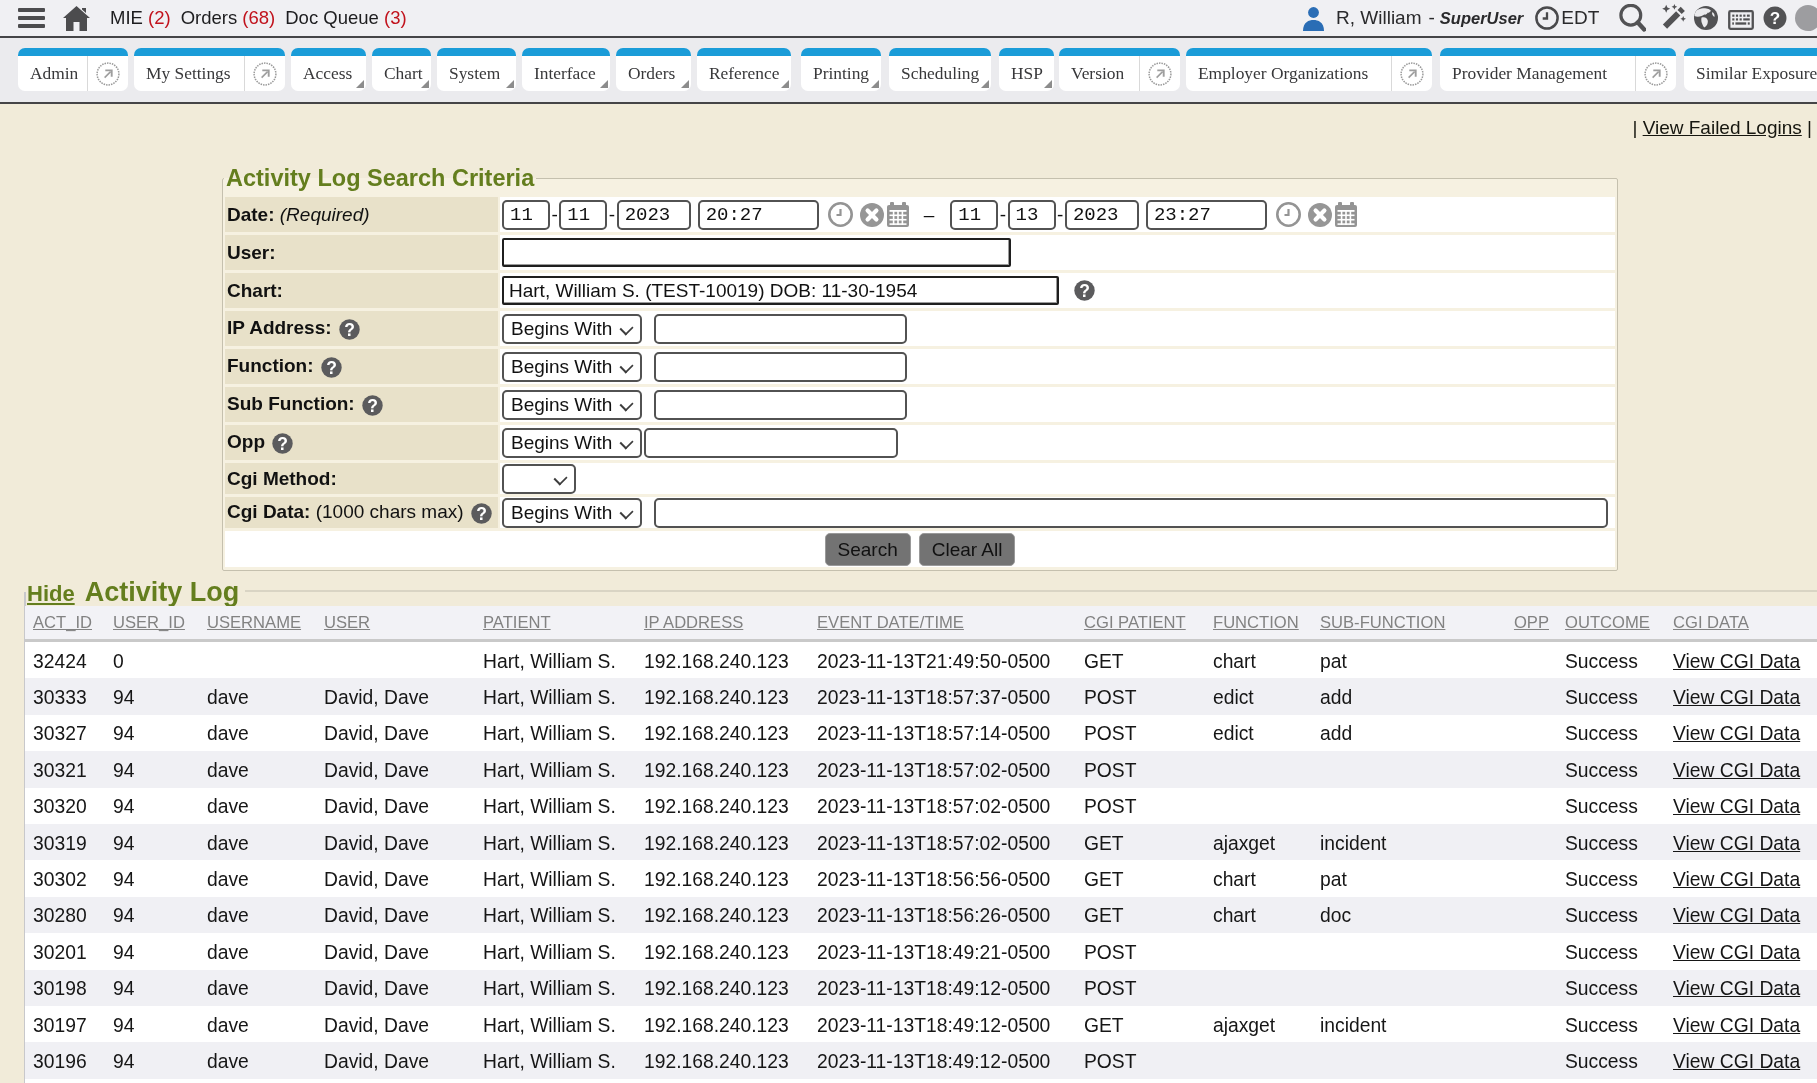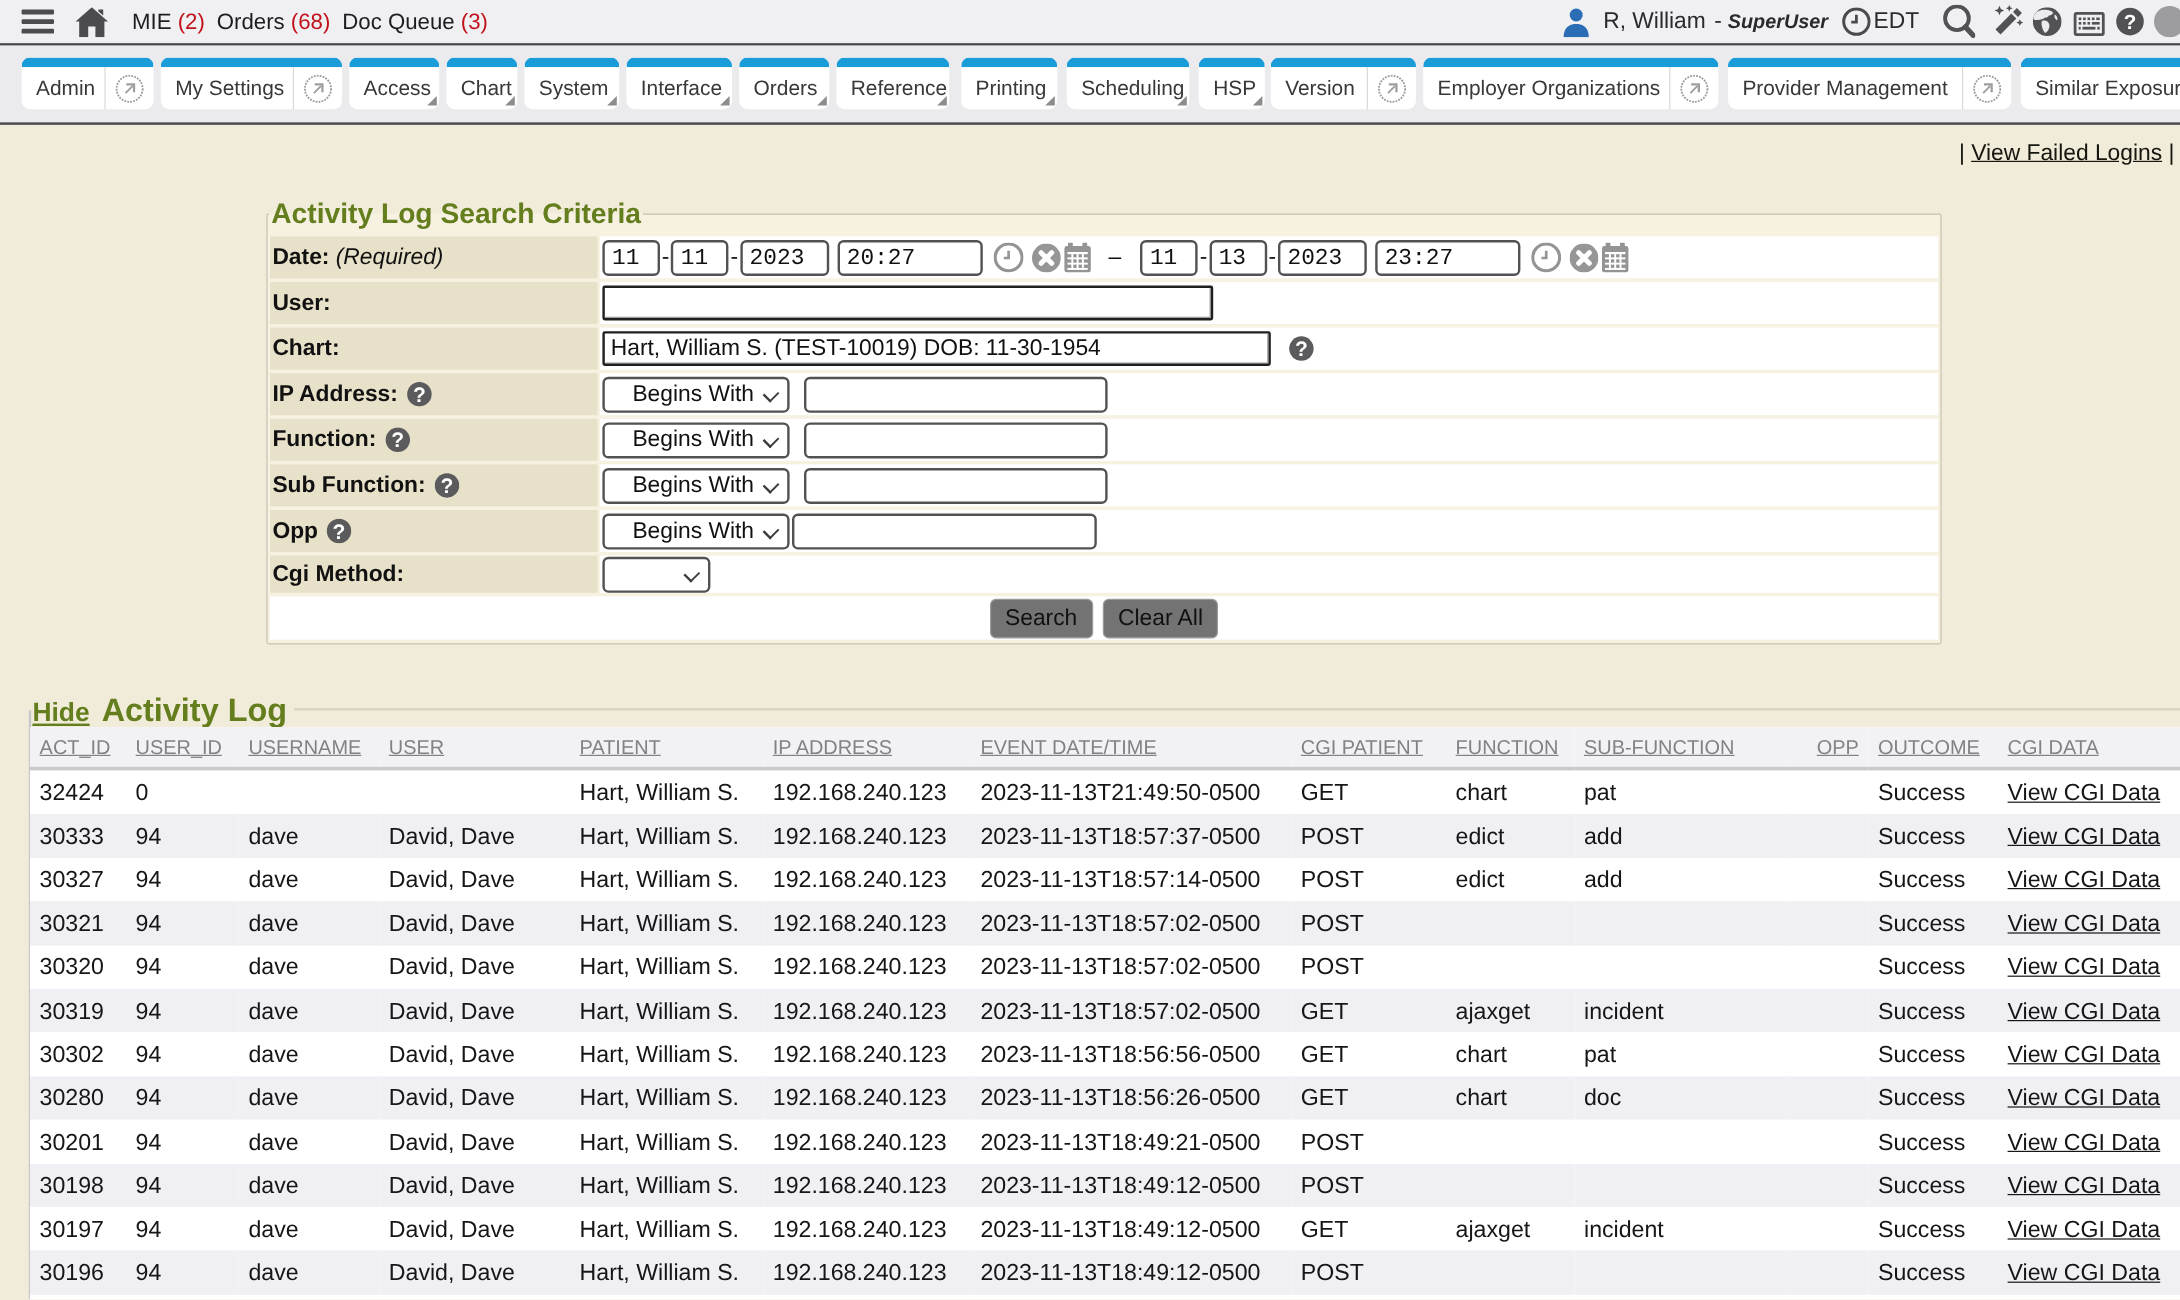--- a/index.html
+++ b/index.html
@@ -32,21 +32,21 @@
 #tabbar {
   position:absolute; left:0; top:38px; width:1840px; height:64px;
   background:#ebebee; border-bottom:2px solid #454547;
 }
 #tabs { position:absolute; left:0; top:10px; }
 .tab {
   position:absolute; top:0; height:35px; background:#fff; border-radius:7px;
   border-top:8px solid #1a9cd8; display:flex; align-items:center;
   font-size:17.4px; color:#38383a; white-space:nowrap;
 }
-.tab .lbl { padding-left:12px; }
+.tab .lbl { padding-left:12px;font-family:Liberation Serif, serif; }
 .tab .dd { position:absolute; right:2px; bottom:3px; width:0; height:0; border-left:8px solid transparent; border-bottom:8px solid #8c8c8c; }
 .tab .sep { position:absolute; right:40px; top:0; width:1px; height:35px; background:#d9d9d9; }
 .tab .circ { position:absolute; right:8px; top:5.5px; width:24px; height:24px; }
 
 
 #failed { position:absolute; top:117px; right:28px; font-size:19px; color:#16160f; }
 #failed a { color:#16160f; }
 
 fieldset.crit {
   position:absolute; left:222px; top:163px; width:1394px;
@@ -73,21 +73,21 @@
 }
 input.big {
   font-family:"Liberation Sans",sans-serif; font-size:19px; color:#111;
   border:2px solid #1f1f1f; border-radius:2px; height:25px; padding:0 0 0 5px; margin:0;
   vertical-align:middle; background:#fff;
   box-shadow:inset -1px -1px 0 #9b9b9b;
 }
 .sel {
   display:inline-block; vertical-align:middle; position:relative;
   border:2px solid #525252; border-radius:5px; height:26px; background:#fff;
-  font-size:19px; color:#111; line-height:26px; padding-left:23px;
+  font-size:19px; color:#111; line-height:26px; padding-left:7px;
 }
 .sel .chev { position:absolute; right:8px; top:7.5px; width:9px; height:9px; border-left:2.5px solid #3c3c3c; border-bottom:2.5px solid #3c3c3c; transform:rotate(-45deg) scale(1,0.8); }
 .dash { display:inline-block; vertical-align:middle; margin:0 1.5px; font-size:19px; }
 .icn { display:inline-block; vertical-align:middle; }
 button.btn {
   font-family:"Liberation Sans",sans-serif; font-size:19px; color:#111;
   border:1.5px solid #9a9a9a; border-radius:5px; background:#737373;
   height:31px; padding:0 12px; margin:1px 4px 0 4px;
 }
 
@@ -369,20 +369,27 @@
         <td class="lab">Opp <svg class="icn" style="margin-left:2px" width="21" height="21" viewBox="0 0 21 21">
                 <circle cx="10.5" cy="10.5" r="10.2" fill="#5b5b5d"></circle>
                 <text x="10.5" y="16.9" font-family="Liberation Sans" font-size="17.5" font-weight="bold" fill="#fff" text-anchor="middle">?</text>
               </svg></td>
         <td class="val"><span class="sel" style="width:129px">Begins With<span class="chev"></span></span><input class="dt" style="width: 244px; margin-left: 2px;"></td>
       </tr>
       <tr class="short">
         <td class="lab">Cgi Method:</td>
         <td class="val"><span class="sel" style="width:63px">&nbsp;<span class="chev"></span></span></td>
       </tr>
+      <tr class="short">
+        <td class="lab">Cgi Data: <span class="plain">(1000 chars max)</span> <svg class="icn" style="margin-left:2px" width="21" height="21" viewBox="0 0 21 21">
+                <circle cx="10.5" cy="10.5" r="10.2" fill="#5b5b5d"></circle>
+                <text x="10.5" y="16.9" font-family="Liberation Sans" font-size="17.5" font-weight="bold" fill="#fff" text-anchor="middle">?</text>
+              </svg></td>
+        <td class="val"><span class="sel" style="width:129px">Begins With<span class="chev"></span></span><input class="dt" style="width: 944px; margin-left: 12px;"></td>
+      </tr>
       <tr>
         <td class="btnrow" colspan="2"><button class="btn">Search</button><button class="btn">Clear All</button></td>
       </tr>
     </tbody>
       </table>
   </fieldset>
 
   <div id="aloghead"><a class="hide" href="#">Hide</a><span class="title">Activity Log</span></div>
   <div id="alogline"></div>
   <div id="alogleft"></div>

